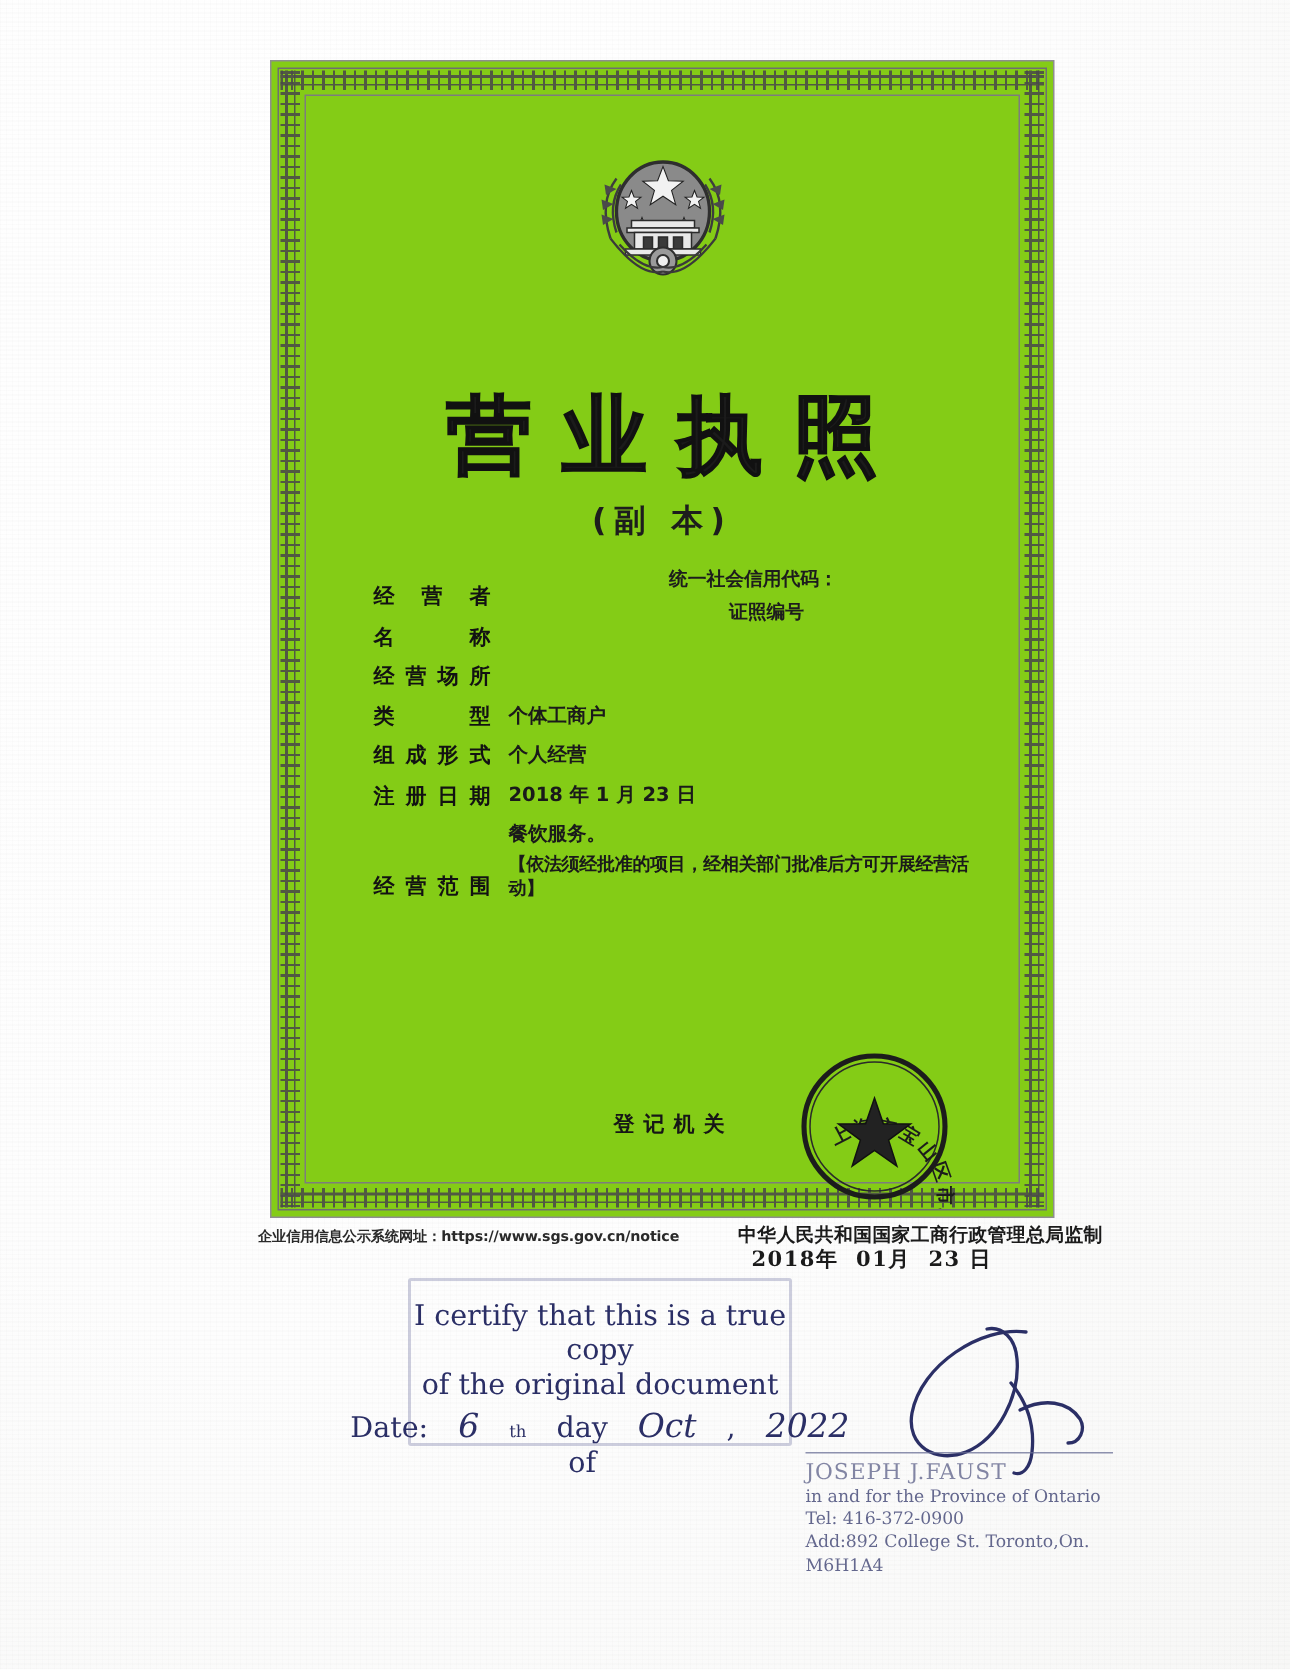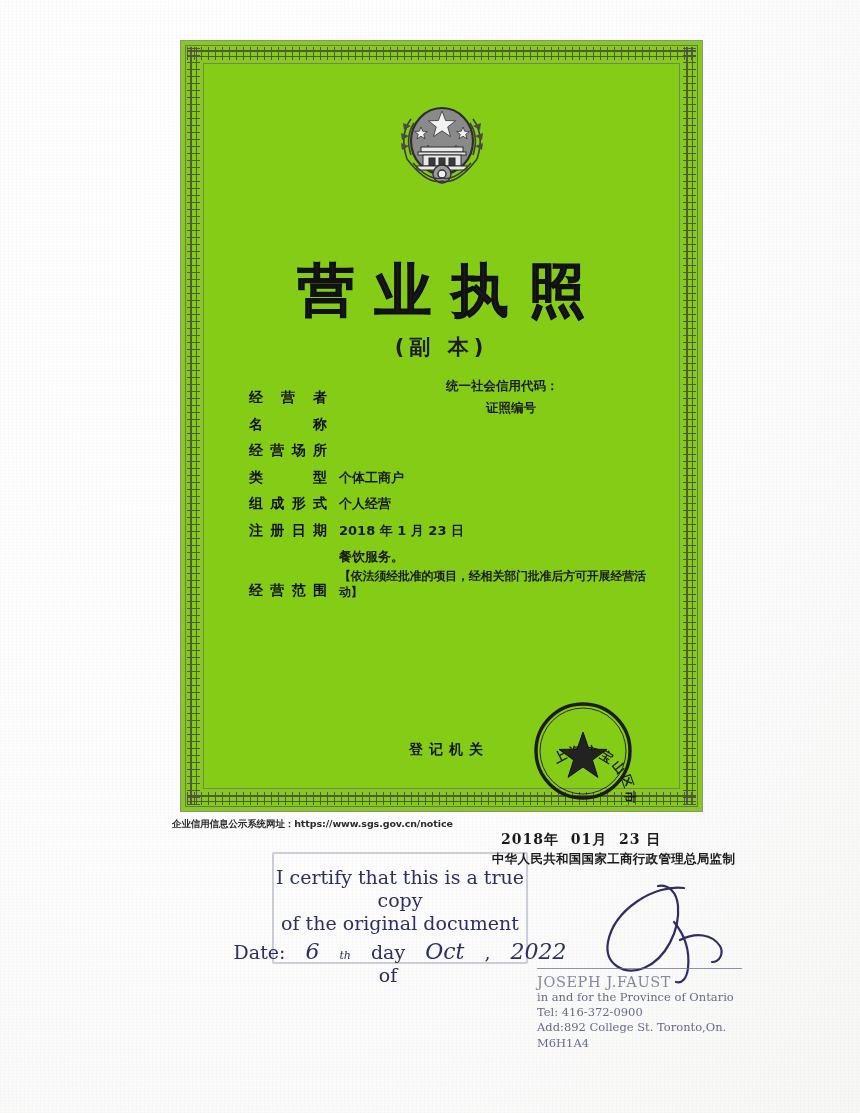--- a/index.html
+++ b/index.html
@@ -132,42 +132,42 @@
   }
   #issuedate .num{font-family:"DejaVu Serif","Liberation Serif",serif;}
 
   
   #footL{
     position:absolute;left:172px;top:818px;
     font-size:9.5px;font-weight:700;color:#2a2a2a;letter-spacing:-.1px;
   }
   #footR{
     position:absolute;left:492px;top:815px;
-    font-size:12.5px;font-weight:700;color:#1b1b1b;letter-spacing:.3px;margin-top:36px;
+    font-size:12.5px;font-weight:700;color:#1b1b1b;letter-spacing:.3px;
   }
 
   
   #notary{
     position:absolute;left:272px;top:852px;width:252px;height:108px;
     border:2px solid rgba(92,96,150,.30);
     border-radius:2px;
     color:#2b2f66;
     font-family:"DejaVu Serif","Liberation Serif",serif;
   }
   #notary .nl{
     text-align:center;font-size:19px;line-height:1.22;font-weight:400;
   }
   #notary .l1{margin-top:12px;}
   #notary .l3{display:flex;align-items:baseline;justify-content:center;gap:20px;margin-top:3px;}
   .hand{
     font-family:"DejaVu Serif","Liberation Serif",serif;
     font-style:italic;font-size:22px;
     color:#2b2f66;
   }
-  .sup{font-size:11px;vertical-align:super;font-style:italic;text-align:right;}
+  .sup{font-size:11px;vertical-align:super;text-align:right;}
 
   
   #nblock{
     position:absolute;left:537px;top:972px;width:215px;
     color:#3a3f70;
     font-family:"DejaVu Serif","Liberation Serif",serif;
   }
   #nblock .rule{
     position:absolute;left:0;top:-4px;width:205px;height:1px;background:#6a6f96;opacity:.75;
   }

